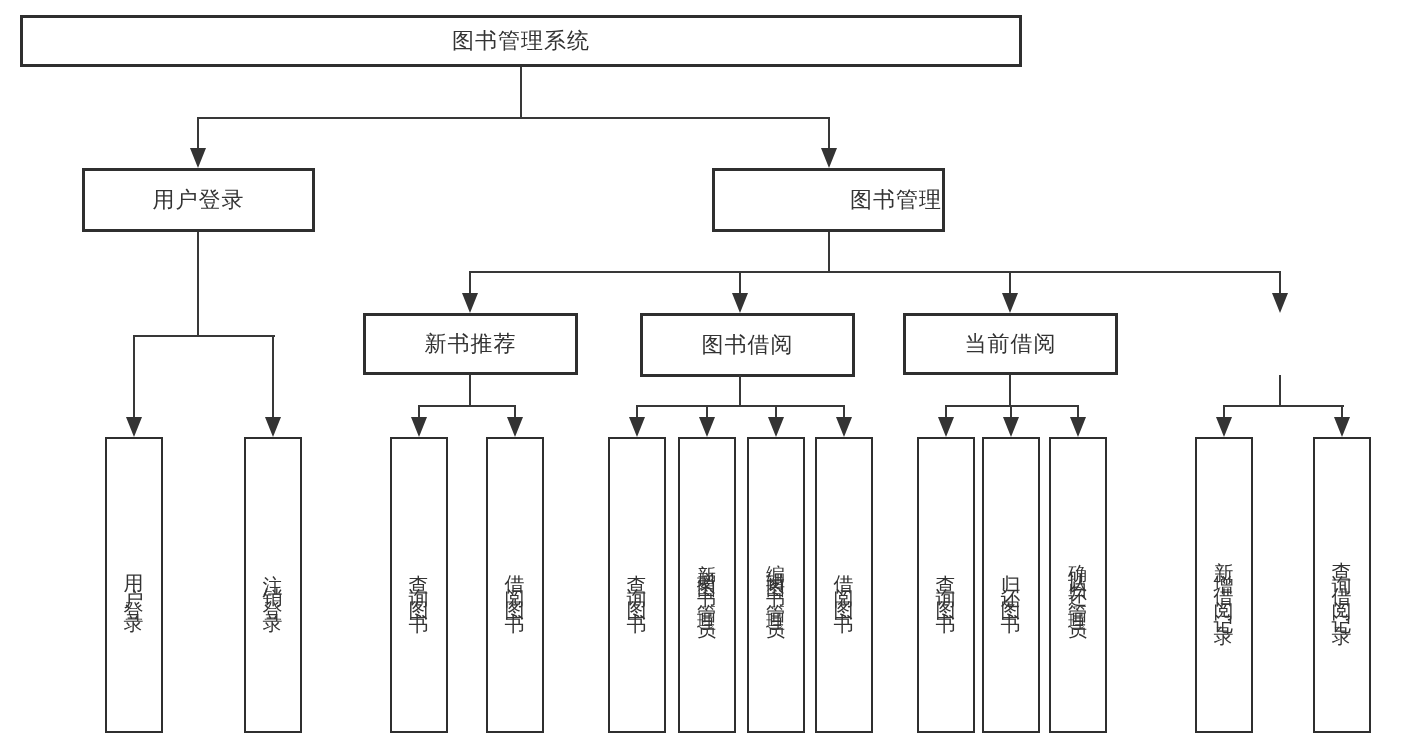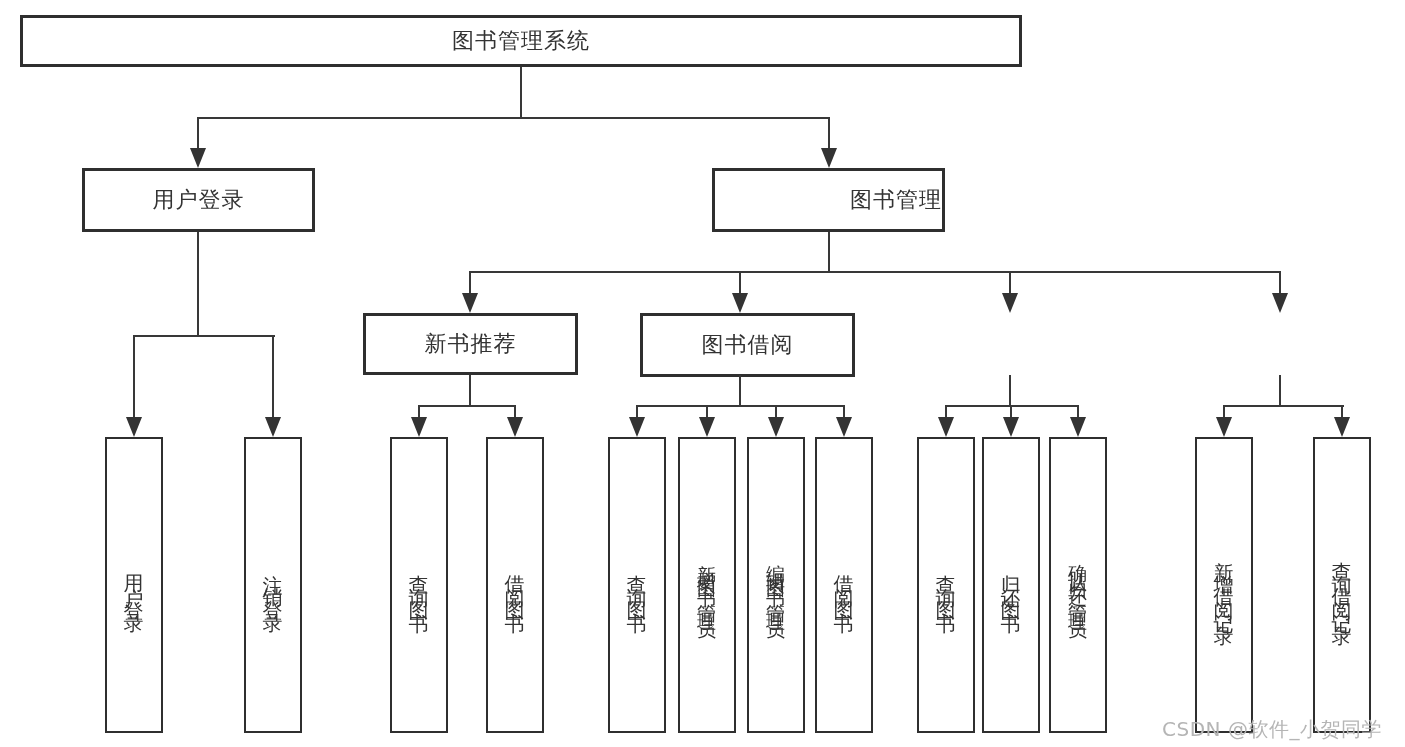--- a/index.html
+++ b/index.html
@@ -121,20 +121,23 @@
   <div class="arrow" style="left:1002px; top:293px;"></div>
   <div class="vline" style="left:1279px; top:271px; height:24px;"></div>
   <div class="arrow" style="left:1272px; top:293px;"></div>
 
   <div class="hbox" style="left:363px; top:313px; width:215px; height:62px;">
     <span>新书推荐</span>
   </div>
   <div class="hbox" style="left:633px; top:313px; width:215px; height:64px;margin-left:7px;">
     <span>图书借阅</span>
   </div>
+  <div class="hbox" style="left:903px; top:313px; width:215px; height:62px;">
+    <span>当前借阅</span>
+  </div>
 
   <div class="vline" style="left:469px; top:375px; height:32px;"></div>
   <div class="hline" style="left:418px; top:405px; width:98px;"></div>
   <div class="vline" style="left:418px; top:405px; height:14px;"></div>
   <div class="arrow" style="left:411px; top:417px;"></div>
   <div class="vline" style="left:514px; top:405px; height:14px;"></div>
   <div class="arrow" style="left:507px; top:417px;"></div>
 
   <div class="vline" style="left:739px; top:375px; height:32px;"></div>
   <div class="hline" style="left:636px; top:405px; width:209px;"></div>
@@ -196,15 +199,14 @@
   <div class="leaf long" style="left:1049px;">
     <span class="vtext">确认归还（管理员）</span>
   </div>
   <div class="leaf" style="left:1195px;">
     <span class="vtext">新增借阅记录</span>
   </div>
   <div class="leaf" style="left:1313px;">
     <span class="vtext">查询借阅记录</span>
   </div>
 
-  <div class="watermark">CSDN @软件_小贺同学</div>
 
 </div>
 
 </body></html>

